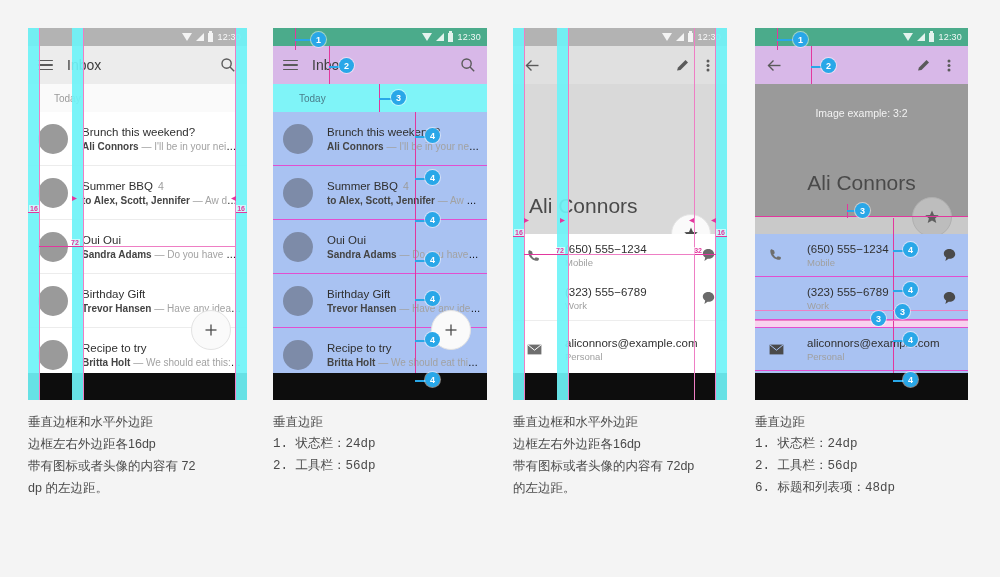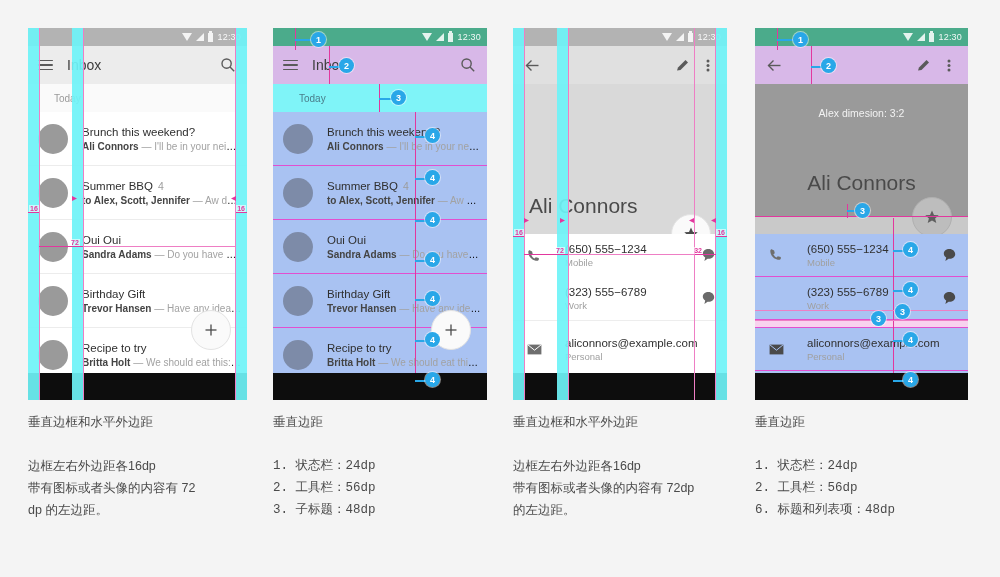--- a/index.html
+++ b/index.html
@@ -87,21 +87,21 @@
   .vline.soft { background: #ee7ec4; width: 1.2px; }
   .hline { position: absolute; left: 0; right: 0; height: 1.4px; background: #e2379e; z-index: 6; pointer-events: none; }
   .dimtag { position: absolute; font-size: 7px; color: #e2379e; font-weight: bold; z-index: 8; background: rgba(255,255,255,.6); padding: 0 1px; }
   .dimrule { position: absolute; height: 1px; background: #e2379e; z-index: 7; }
   .bullet { position: absolute; width: 15px; height: 15px; border-radius: 50%; background: #29a7e8; color: #fff; font-size: 9px; font-weight: bold; display: flex; align-items: center; justify-content: center; z-index: 10; box-shadow: 0 0 0 1px rgba(255,255,255,.5); }
   .leader { position: absolute; height: 1.6px; background: #29a7e8; z-index: 9; }
   .arrowdot { position: absolute; width: 5px; height: 5px; background: #e2379e; z-index: 9; clip-path: polygon(0 50%, 100% 0, 100% 100%); }
 
   
   .caption { position: absolute; font-size: 12.5px; color: #4a4a4a; line-height: 1.75; }
-  .cap-head { margin-bottom: 22px; }
+  .cap-head { }
   .cap-body { white-space: pre-line; }
   .cap-list { list-style: none; font-family: Liberation Mono, monospace; }
   .cap-list li { white-space: nowrap; }
 </style>
 </head>
 <body>
 
 <div class="stage">
 
   <div class="panel p1">
@@ -442,21 +442,21 @@
         </span>
         <span class="tb-icon" style="margin-left:8px">
           <svg width="4" height="15" viewBox="0 0 4 15">
               <circle cx="2" cy="3" r="1.5" fill="currentColor"></circle>
               <circle cx="2" cy="7.5" r="1.5" fill="currentColor"></circle>
               <circle cx="2" cy="12" r="1.5" fill="currentColor"></circle>
             </svg>
         </span>
       </div>
       <div class="hero" style="background:#9a9a9a;height:133px">
-        <div class="hero-dim" style="top:22px">Alex dimesion:
+        <div class="hero-dim" style="top:22px">Image example:
 3:2</div>
         <div class="hero-name centered">Ali Connors</div>
         <div class="fab fab-dark">
           <svg width="16" height="16" viewBox="0 0 16 16">
               <polygon points="8,1.5 10,6 14.7,6.3 11.1,9.4 12.3,14 8,11.4 3.7,14 4.9,9.4 1.3,6.3 6,6" fill="#5e5e5e"></polygon>
             </svg>
         </div>
       </div>
       <div style="height:17px;background:#c9c9c9"></div>
       <div class="crow crow-blue">
@@ -540,21 +540,20 @@
     <div class="cap-body">边框左右外边距各16dp
 带有图标或者头像的内容有 72
 dp 的左边距。</div>
   </div>
 
   <div class="caption" style="left:273px;top:412px;width:215px">
     <div class="cap-head">垂直边距</div>
     <ul class="cap-list">
       <li>1. 状态栏：24dp</li>
       <li>2. 工具栏：56dp</li>
-      <li>3. 子标题：48dp</li>
     </ul>
   </div>
 
   <div class="caption" style="left:513px;top:412px;width:232px">
     <div class="cap-head">垂直边框和水平外边距</div>
     <div class="cap-body">边框左右外边距各16dp
 带有图标或者头像的内容有 72dp
 的左边距。</div>
   </div>
 

